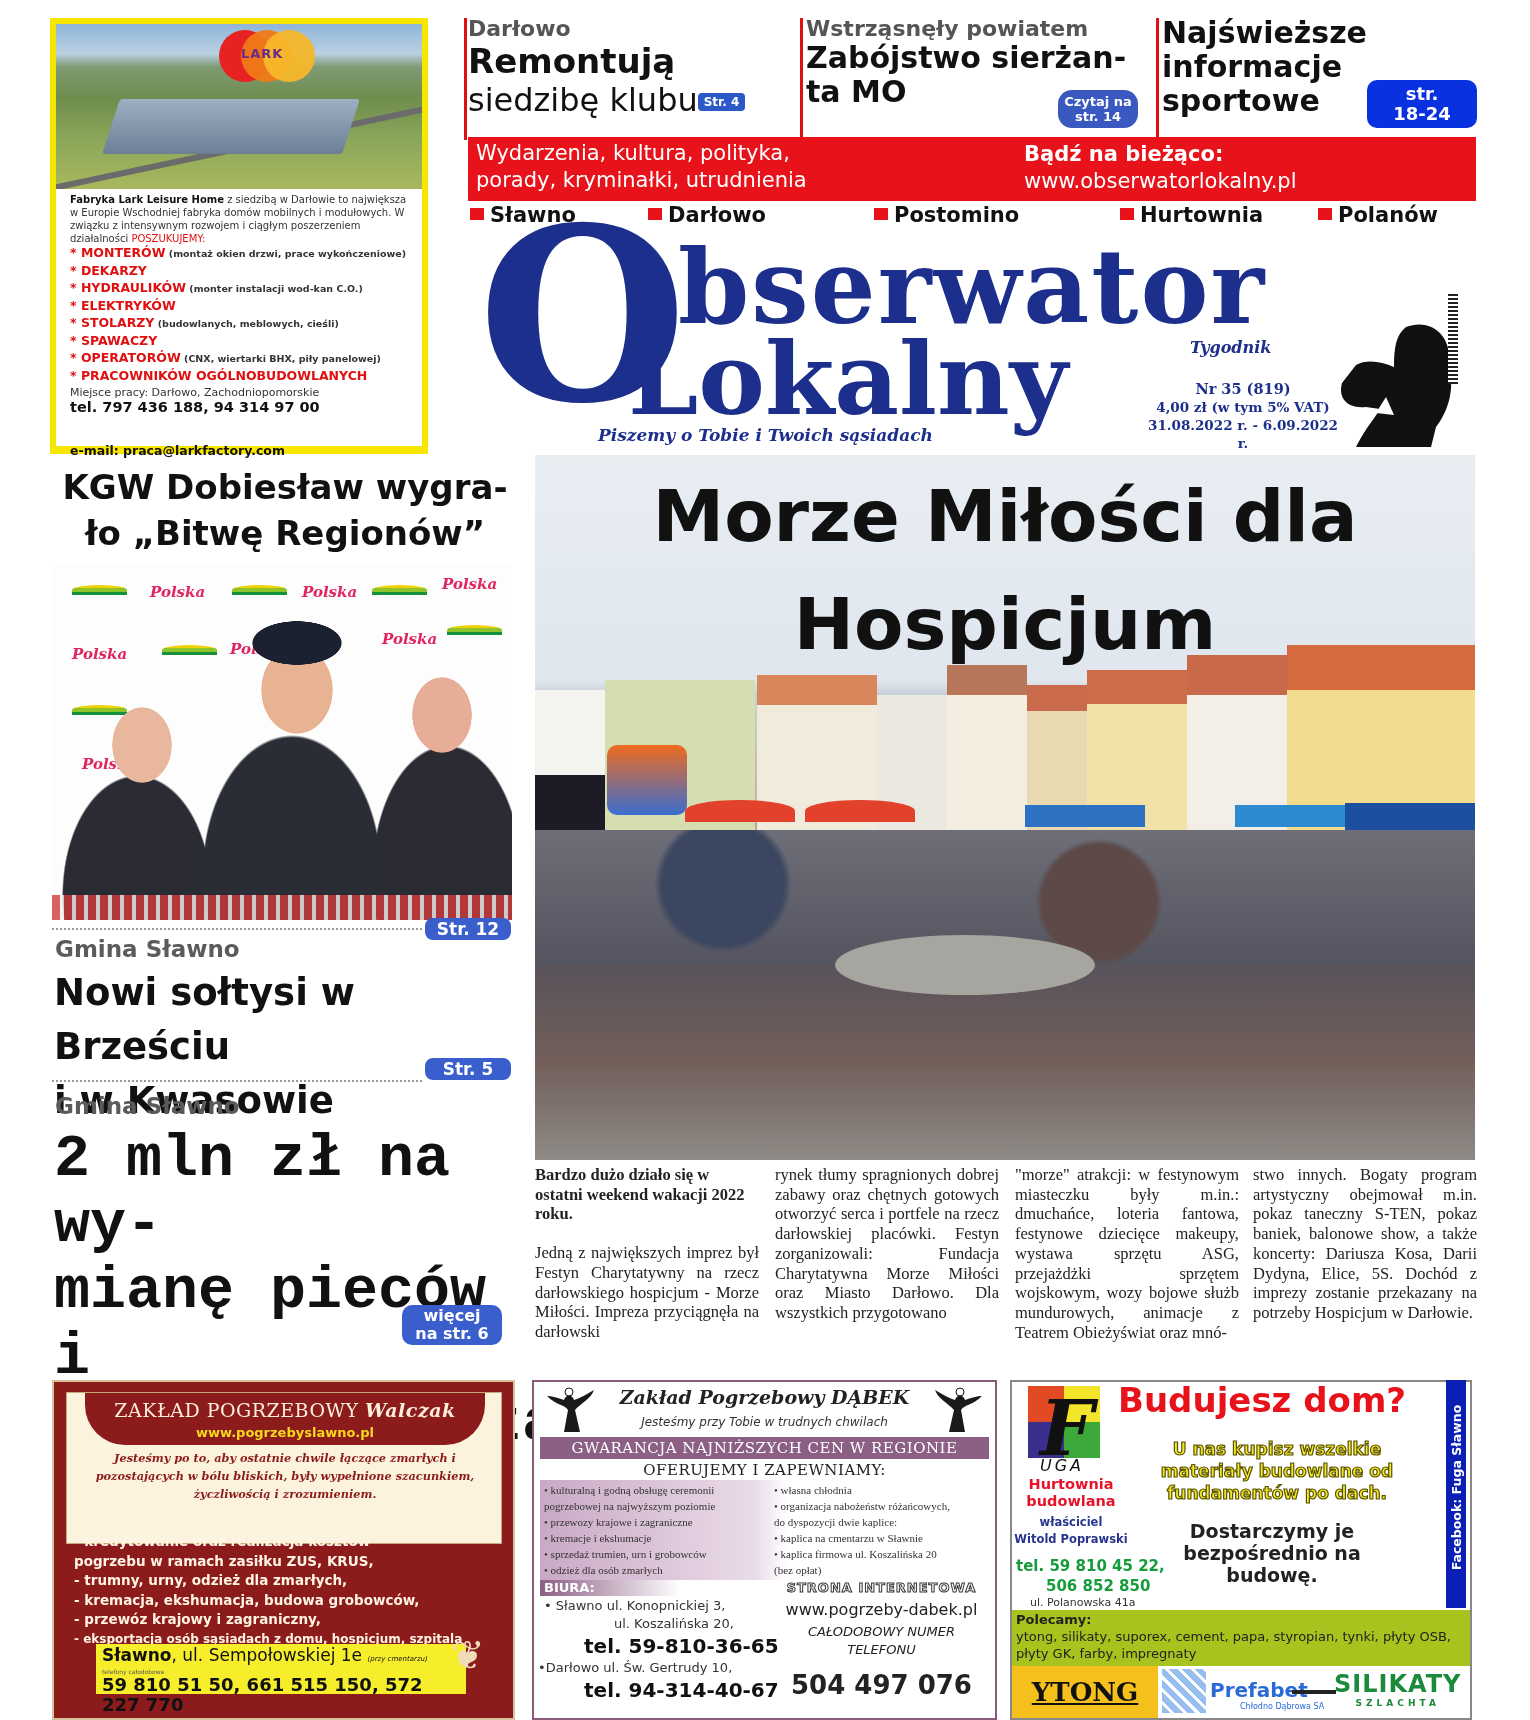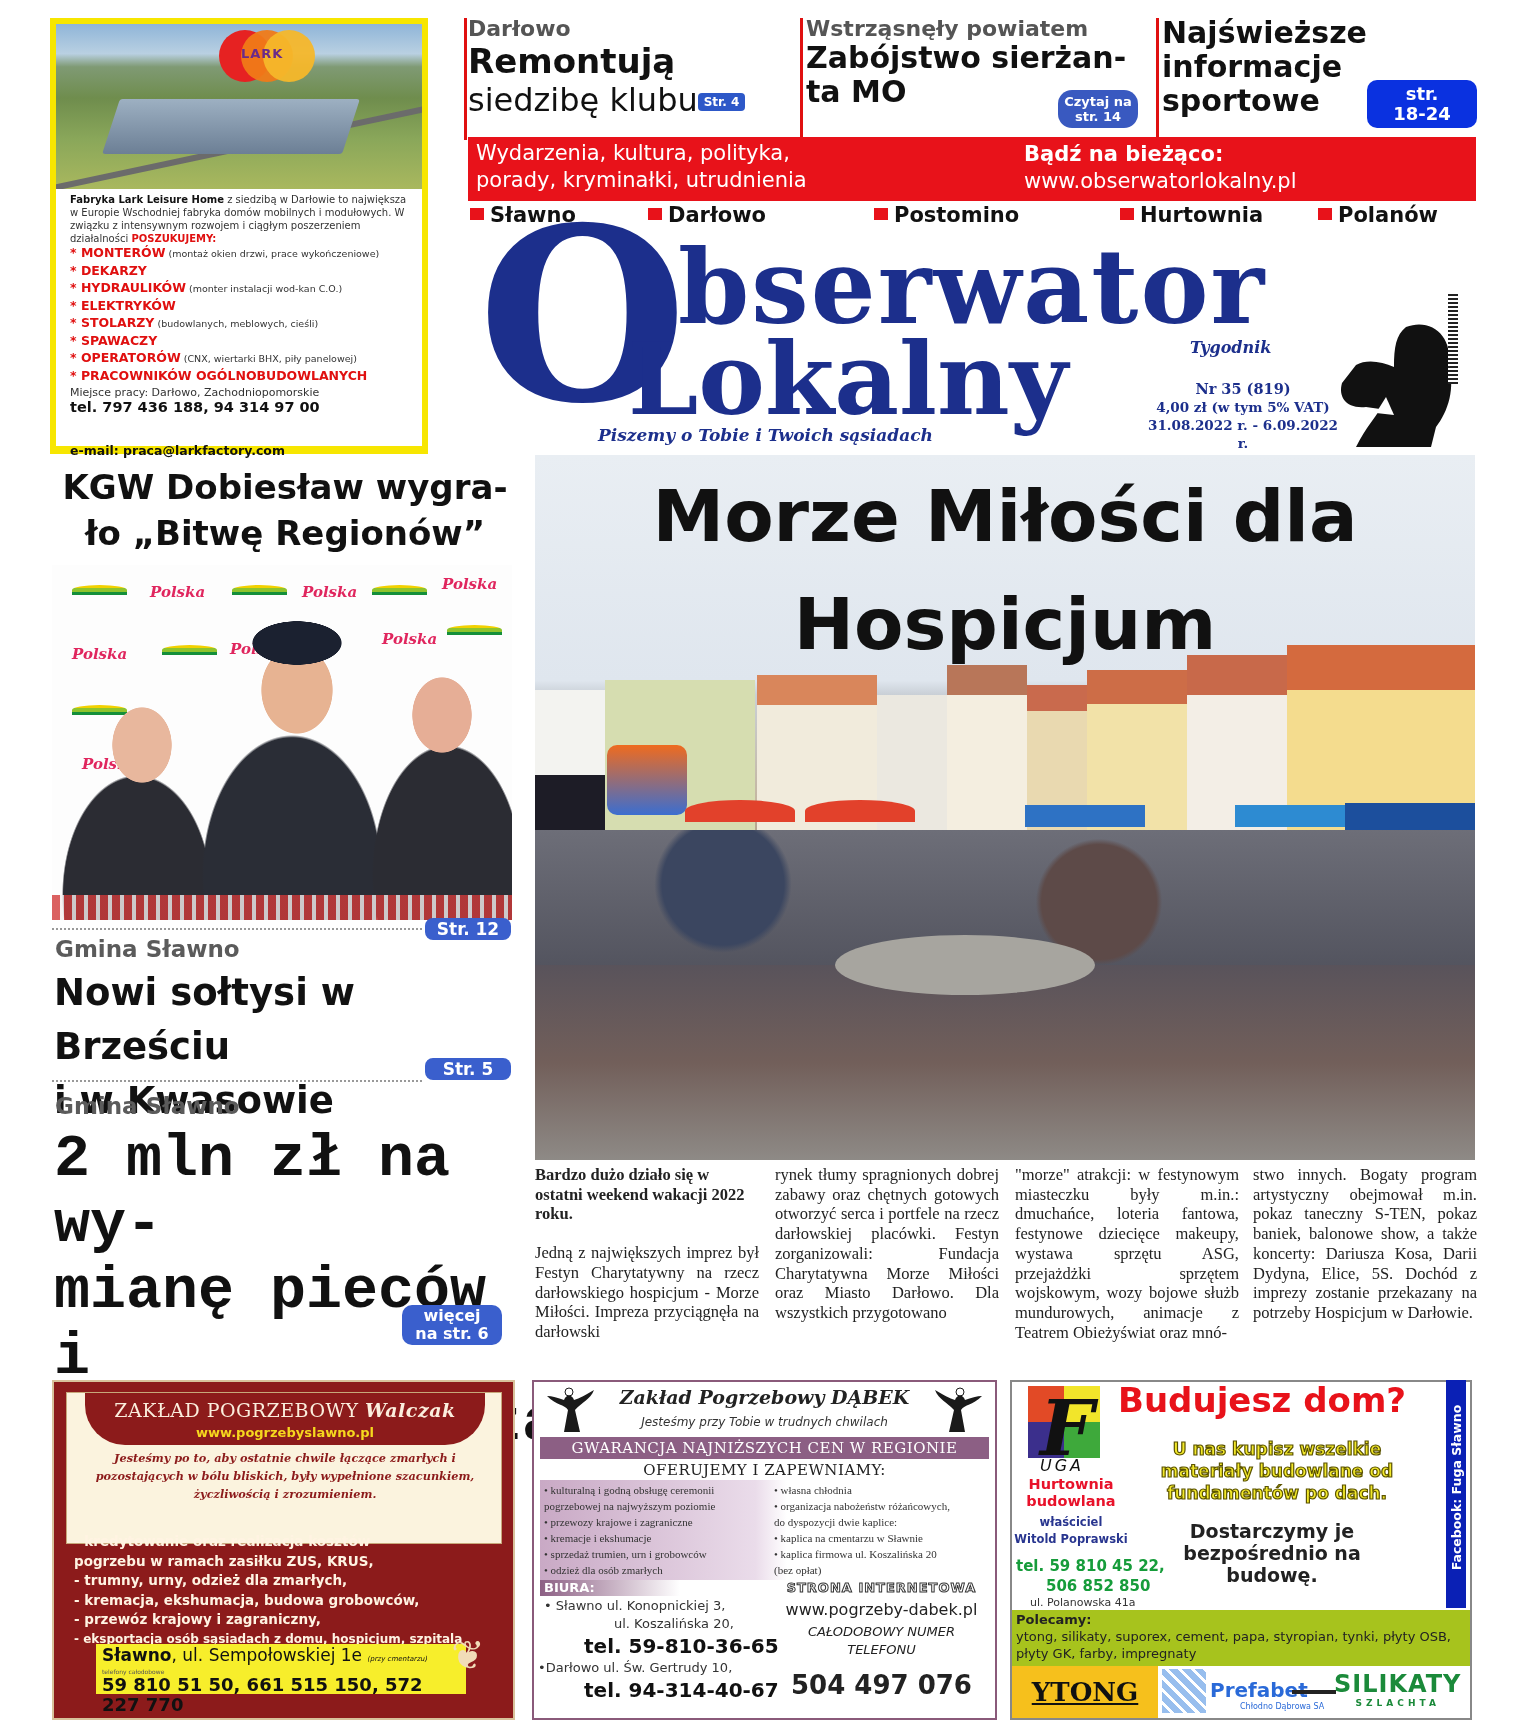--- a/index.html
+++ b/index.html
@@ -15,23 +15,23 @@
   #lark .road { position: absolute; left: -20px; top: 120px; width: 420px; height: 6px; background: #6b6b6b; transform: rotate(-12deg); }
   #lark .logo { position: absolute; left: 155px; top: 2px; width: 110px; height: 62px; }
   #lark .logo span.c { position: absolute; width: 52px; height: 52px; border-radius: 50%; top: 4px; }
   #lark .logo .c1 { left: 8px; background: #e62222; }
   #lark .logo .c2 { left: 30px; background: #f07a18; opacity: .95; }
   #lark .logo .c3 { left: 52px; background: #f5b72a; opacity: .95; }
   #lark .logo .lark-name { position: absolute; left: 30px; top: 20px; font-weight: bold; font-size: 13px; color: #6a2a8a; letter-spacing: 1px; }
   #lark .text { background: #fff; margin-top: 0; padding: 4px 8px 6px 14px; font-size: 10.5px; line-height: 15px; height: 257px; }
   #lark .intro { color: #333; font-size: 10px; line-height: 13px; }
   #lark .intro b { color: #111; }
-  #lark .seek { color: #e01010; font-weight: bold; }
+  #lark .seek { color: #e01010; font-weight: normal; }
   #lark .job { color: #e01010; font-weight: bold; font-size: 12.5px; line-height: 16.5px; }
-  #lark .job small { color: #333; font-weight: normal; font-size: 9.5px; margin-top: 16px; }
+  #lark .job small { color: #333; font-weight: bold; font-size: 9.5px; margin-top: 16px; }
   #lark .place { color: #333; font-size: 11px; }
   #lark .tel { font-weight: bold; font-size: 14.5px; color: #111; }
   #lark .mail { font-weight: bold; font-size: 12.5px; color: #111; margin-top: 28px; }
 
   
   .teaser-kicker { color: #555; font-weight: bold; font-size: 22px; }
   .teaser-head { font-weight: bold; font-size: 30px; color: #111; line-height: 34px; }
   .pill { display: inline-block; background: #2d58c8; color: #fff; font-weight: bold; border-radius: 10px; text-align: center; }
   .vline { position: absolute; width: 3px; background: #e01010; }
 

